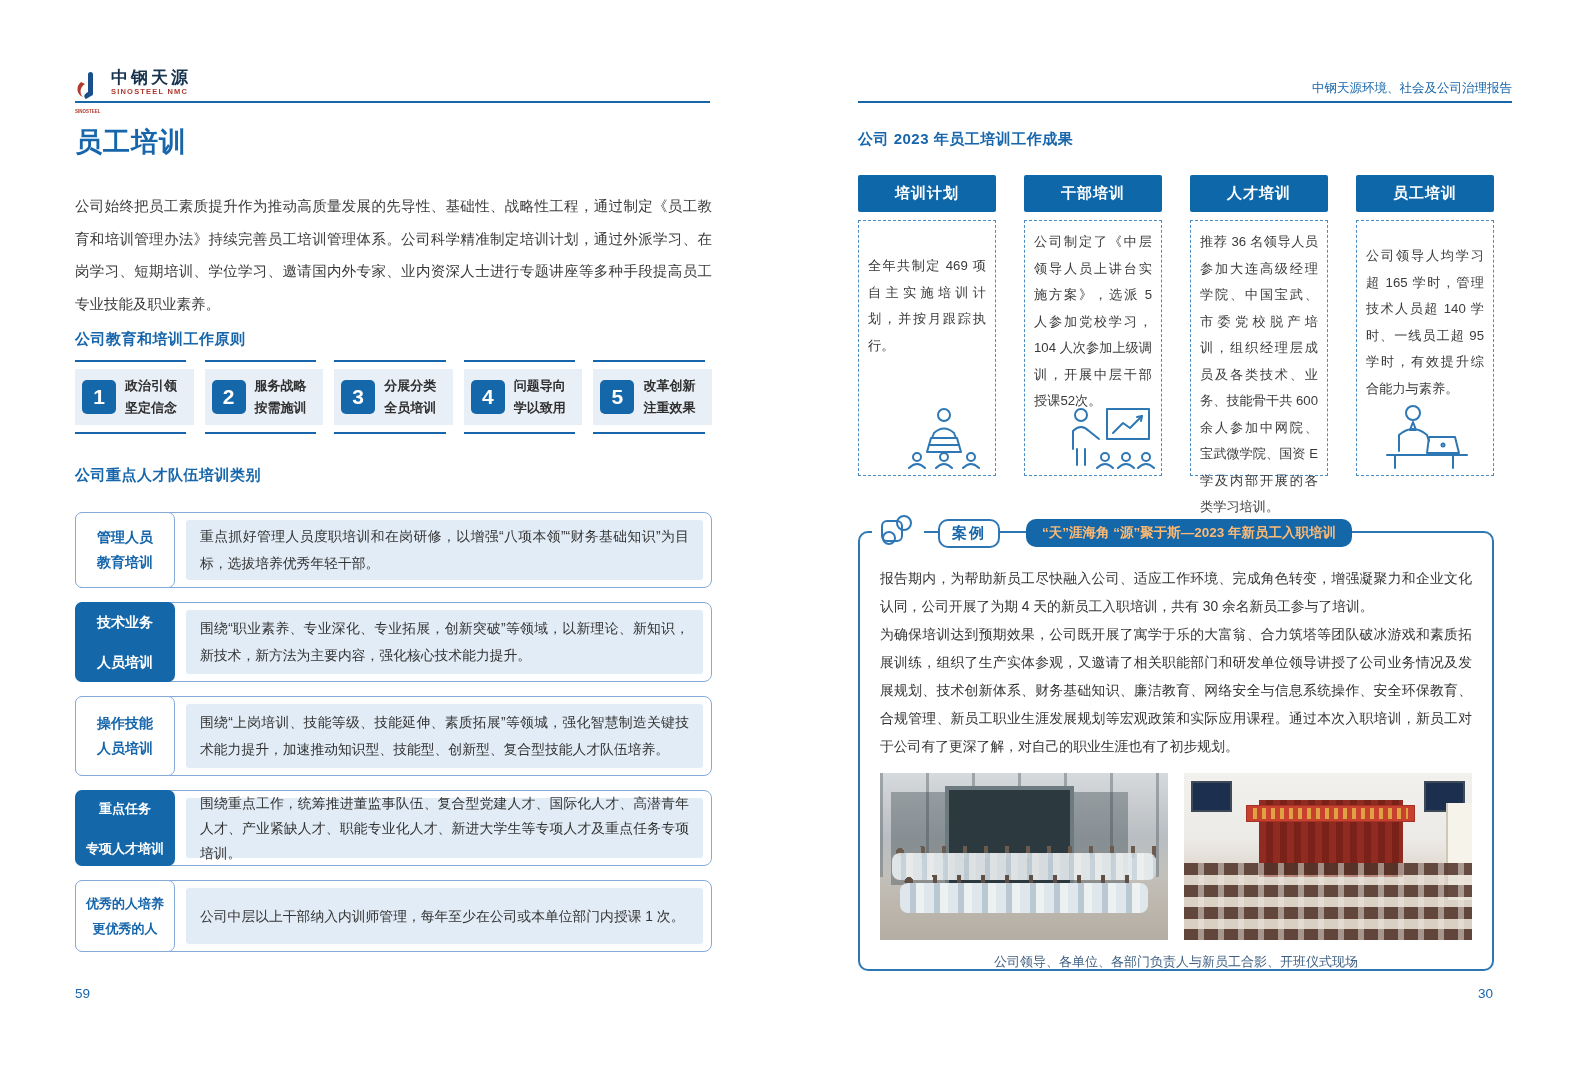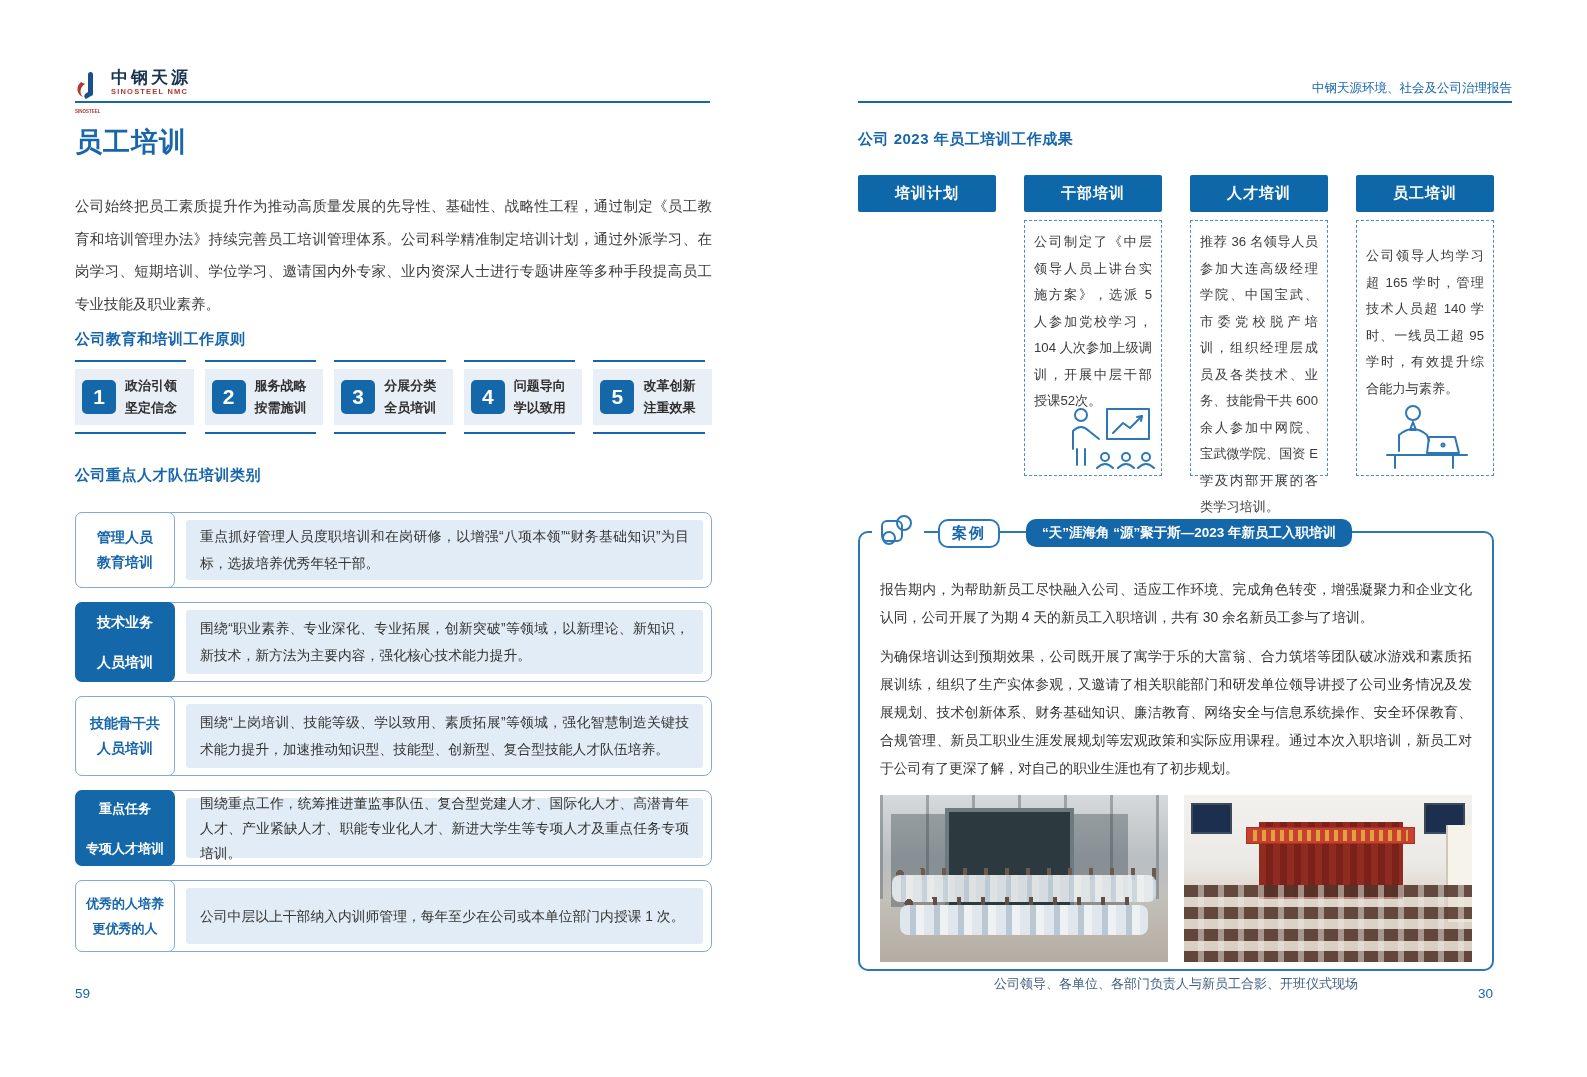--- a/index.html
+++ b/index.html
@@ -58,24 +58,24 @@
   .box-icon { position:absolute; bottom:6px; }
   .box-icon svg { display:block; }
 
   
   .case-box { position:absolute; left:858px; top:531px; width:636px; height:440px;
     border:2px solid #2e77b5; border-radius:10px; background:#fff; }
   .case-badges { position:absolute; top:-17px; left:12px; display:flex; align-items:center; height:34px; }
   .case-deco { background:#fff; padding:0 4px; }
   .case-pill { margin-left:14px; background:#fff; border:2px solid #2e77b5; border-radius:10px;
     padding:3px 12px; color:#1766ab; font-weight:700; font-size:15px; letter-spacing:2px; }
-  .case-title-pill { margin-left:26px; background:#1467a9; color:#ffffff; border-radius:10px;
+  .case-title-pill { margin-left:26px; background:#1467a9; color:#fdba74; border-radius:10px;
     padding:5px 16px; font-size:13.5px; font-weight:700; }
   .case-body { position:absolute; left:20px; right:20px; top:32px; }
-  .case-p { font-size:13.8px; line-height:28px; color:#333; text-align:justify;margin-top:11px; }
+  .case-p { font-size:13.8px; line-height:28px; color:#333; text-align:justify; }
   .case-p + .case-p { }
   .photo-row { display:flex; gap:16px; margin-top:12px; height:167px; }
   .photo { flex:1; position:relative; overflow:hidden; }
 
   
   .photo-group { background:
       linear-gradient(180deg,#d7dadc 0%,#c6cacd 22%,#b9bec2 38%,#c2c0ba 62%,#bdb7ae 78%,#b3ada3 100%); }
   .pg-door { position:absolute; left:24%; top:10%; width:42%; height:58%; background:#2c3a40;
       box-shadow:0 0 0 4px #6d7a80, 60px 0 0 -2px rgba(44,58,64,.35), -60px 0 0 -2px rgba(44,58,64,.35); }
   .pg-mullions { position:absolute; left:0; top:0; width:100%; height:62%;
@@ -209,25 +209,25 @@
       <div class="cat-label dark">
         <span>技术业务</span>
           <span>人员培训</span>
       </div>
       <div class="cat-text">
           <span>围绕“职业素养、专业深化、专业拓展，创新突破”等领域，以新理论、新知识，新技术，新方法为主要内容，强化核心技术能力提升。</span>
         </div>
     </div>
     <div class="cat-row" style="height:80px">
       <div class="cat-label light">
-        <span>技能骨干共</span>
+        <span>操作技能</span>
           <span>人员培训</span>
       </div>
       <div class="cat-text">
-          <span>围绕“上岗培训、技能等级、学以致用、素质拓展”等领城，强化智慧制造关键技术能力提升，加速推动知识型、技能型、创新型、复合型技能人才队伍培养。</span>
+          <span>围绕“上岗培训、技能等级、技能延伸、素质拓展”等领城，强化智慧制造关键技术能力提升，加速推动知识型、技能型、创新型、复合型技能人才队伍培养。</span>
         </div>
     </div>
     <div class="cat-row" style="height:76px">
       <div class="cat-label dark small">
         <span>重点任务</span>
           <span>专项人才培训</span>
       </div>
       <div class="cat-text" style="line-height:25px">
           <span>围绕重点工作，统筹推进董监事队伍、复合型党建人才、国际化人才、高潜青年人才、产业紧缺人才、职能专业化人才、新进大学生等专项人才及重点任务专项培训。</span>
         </div>
@@ -243,20 +243,37 @@
     </div>
   </div>
 
   <div class="page-num left">59</div>
 
   <div class="sub-heading rp-title">公司 2023 年员工培训工作成果</div>
 
   <div class="col-row">
     <div class="col">
       <div class="col-head">培训计划</div>
+      <div class="col-box pt-lg">
+        <span>全年共制定 469 项自主实施培训计划，并按月跟踪执行。</span>
+        <div class="box-icon" style="right:10px">
+          <svg width="82" height="62" viewBox="0 0 82 62">
+            <circle class="icon-stroke" cx="41" cy="8" r="6"></circle>
+            <path class="icon-stroke" d="M31 26 q10 -9 20 0 l2 5 h-24 z"></path>
+            <path class="icon-stroke" d="M28 31 h26 l4 14 h-34 z"></path>
+            <line class="icon-stroke" x1="26" y1="38" x2="56" y2="38"></line>
+            <circle class="icon-stroke" cx="14" cy="50" r="4"></circle>
+            <path class="icon-stroke" d="M6 61 q8 -8 16 0"></path>
+            <circle class="icon-stroke" cx="41" cy="50" r="4"></circle>
+            <path class="icon-stroke" d="M33 61 q8 -8 16 0"></path>
+            <circle class="icon-stroke" cx="68" cy="50" r="4"></circle>
+            <path class="icon-stroke" d="M60 61 q8 -8 16 0"></path>
+          </svg>
+        </div>
+      </div>
     </div>
     <div class="col">
       <div class="col-head">干部培训</div>
       <div class="col-box">
         <span>公司制定了《中层领导人员上讲台实施方案》，选派 5 人参加党校学习，104 人次参加上级调训，开展中层干部授课52次。</span>
         <div class="box-icon" style="right:6px">
           <svg width="92" height="64" viewBox="0 0 92 64">
             <rect class="icon-stroke" x="44" y="4" width="42" height="30"></rect>
             <polyline class="icon-stroke" points="50,28 60,18 67,23 79,11"></polyline>
             <path class="icon-stroke" d="M79 11 l-5 1 m5 -1 l-1 5"></path>

